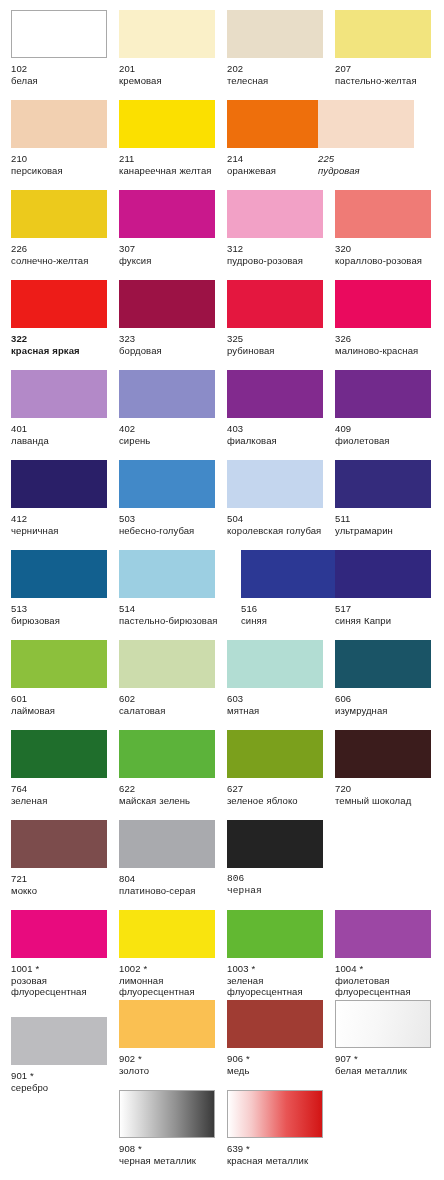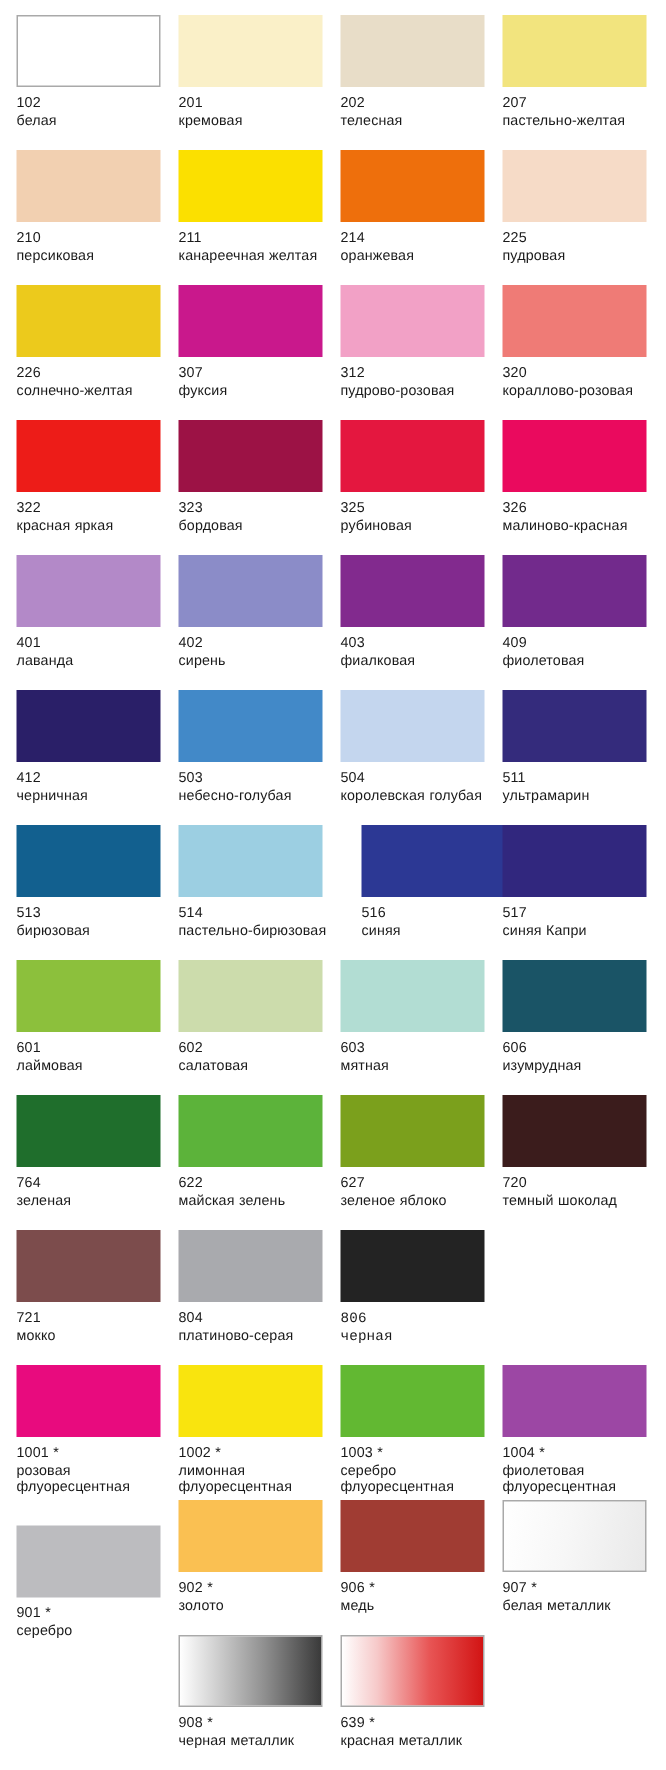--- a/index.html
+++ b/index.html
@@ -99,21 +99,21 @@
         <span class="nm">канареечная желтая</span>
       </div>
     </div>
     <div class="swatch-cell" style="left: 227px; top: 100px;">
       <div class="chip noborder" style="background: rgb(238, 111, 12);"></div>
       <div class="caption">
         <span class="code">214</span>
         <span class="nm">оранжевая</span>
       </div>
     </div>
-    <div class="swatch-cell" style="left: 335px; top: 100px;">
+    <div class="swatch-cell" style="left: 318px; top: 100px; font-style: italic;">
       <div class="chip noborder" style="background: rgb(246, 219, 199);"></div>
       <div class="caption">
         <span class="code">225</span>
         <span class="nm">пудровая</span>
       </div>
     </div>
     <div class="swatch-cell" style="left: 11px; top: 190px;">
       <div class="chip noborder" style="background: rgb(236, 202, 28);"></div>
       <div class="caption">
         <span class="code">226</span>
@@ -134,21 +134,21 @@
         <span class="nm">пудрово-розовая</span>
       </div>
     </div>
     <div class="swatch-cell" style="left: 335px; top: 190px;">
       <div class="chip noborder" style="background: rgb(239, 123, 118);"></div>
       <div class="caption">
         <span class="code">320</span>
         <span class="nm">кораллово-розовая</span>
       </div>
     </div>
-    <div class="swatch-cell" style="left: 11px; top: 280px;">
+    <div class="swatch-cell" style="left: 11px; top: 280px; font-weight: bold;">
       <div class="chip noborder" style="background: rgb(237, 28, 24);"></div>
       <div class="caption">
         <span class="code">322</span>
         <span class="nm">красная яркая</span>
       </div>
     </div>
     <div class="swatch-cell" style="left: 119px; top: 280px;">
       <div class="chip noborder" style="background: rgb(156, 18, 69);"></div>
       <div class="caption">
         <span class="code">323</span>
@@ -341,21 +341,21 @@
       <div class="chip noborder" style="background: rgb(249, 228, 14);"></div>
       <div class="caption">
         <span class="code">1002 *</span>
         <span class="nm">лимонная флуоресцентная</span>
       </div>
     </div>
     <div class="swatch-cell" style="left: 227px; top: 910px;">
       <div class="chip noborder" style="background: rgb(98, 184, 50);"></div>
       <div class="caption">
         <span class="code">1003 *</span>
-        <span class="nm">серебро флуоресцентная</span>
+        <span class="nm">зеленая флуоресцентная</span>
       </div>
     </div>
     <div class="swatch-cell" style="left: 335px; top: 910px;">
       <div class="chip noborder" style="background: rgb(156, 71, 164);"></div>
       <div class="caption">
         <span class="code">1004 *</span>
         <span class="nm">фиолетовая флуоресцентная</span>
       </div>
     </div>
     <div class="swatch-cell" style="left: 11px; top: 1000px; margin-top: 17px;">

